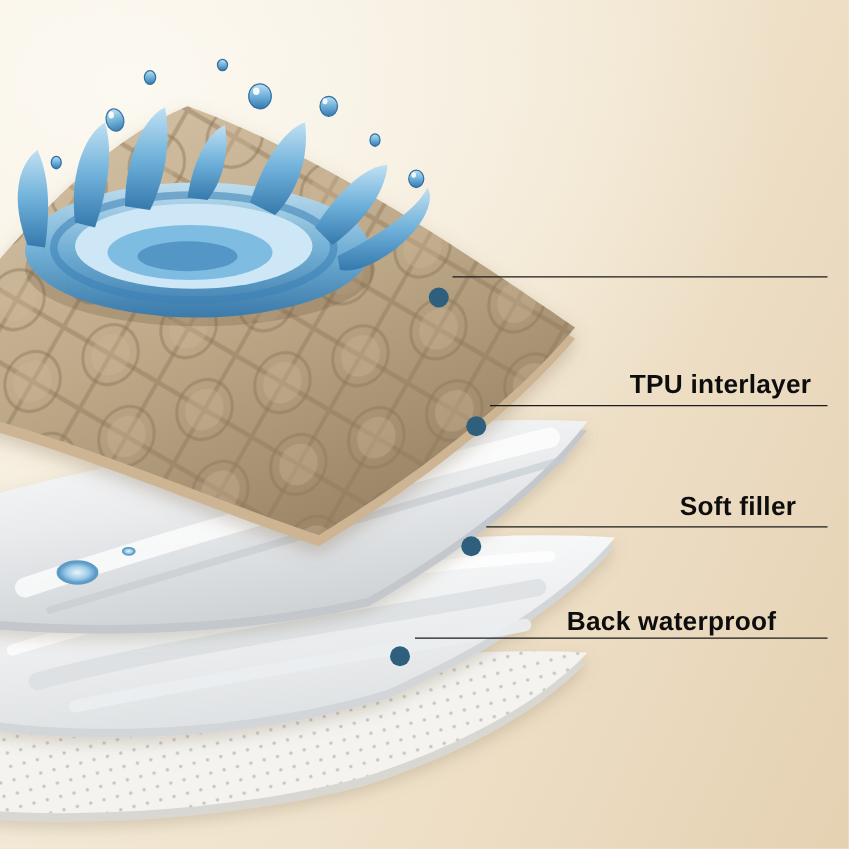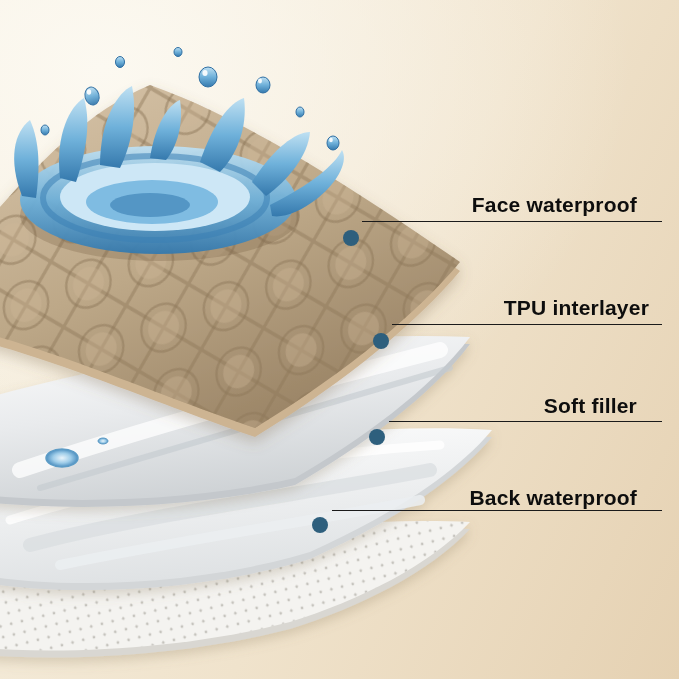--- a/index.html
+++ b/index.html
@@ -133,27 +133,26 @@
         <ellipse cx="89" cy="92" rx="2.2" ry="2.8" fill="#ffffff" opacity="0.9"></ellipse>
         <ellipse cx="205" cy="73" rx="2.6" ry="3" fill="#ffffff" opacity="0.9"></ellipse>
         <ellipse cx="260" cy="81" rx="2" ry="2.4" fill="#ffffff" opacity="0.9"></ellipse>
         <ellipse cx="331" cy="140" rx="1.8" ry="2.2" fill="#ffffff" opacity="0.9"></ellipse>
       </g>
     </g>
   </svg>
 
   <span class="callout-dot" style="left:343px; top:230px;"></span>
   <span class="callout-line" style="left:362px; top:221px; width:300px;"></span>
-  <span class="callout-label" style="right:42px; top:193px;">Face waterproof</span>
 
   <span class="callout-dot" style="left:373px; top:333px;"></span>
   <span class="callout-line" style="left:392px; top:324px; width:270px;"></span>
   <span class="callout-label" style="right:30px; top:296px;">TPU interlayer</span>
 
   <span class="callout-dot" style="left:369px; top:429px;"></span>
   <span class="callout-line" style="left:389px; top:421px; width:273px;"></span>
   <span class="callout-label" style="right:42px; top:394px;margin-left:24px;">Soft filler</span>
 
   <span class="callout-dot" style="left:312px; top:517px;"></span>
   <span class="callout-line" style="left:332px; top:510px; width:330px;"></span>
-  <span class="callout-label" style="right:42px; top:486px;padding-left:44px;">Back waterproof</span>
+  <span class="callout-label" style="right:58px; top:486px;padding-left:44px;">Back waterproof</span>
 
 </div>
 
 </body></html>

